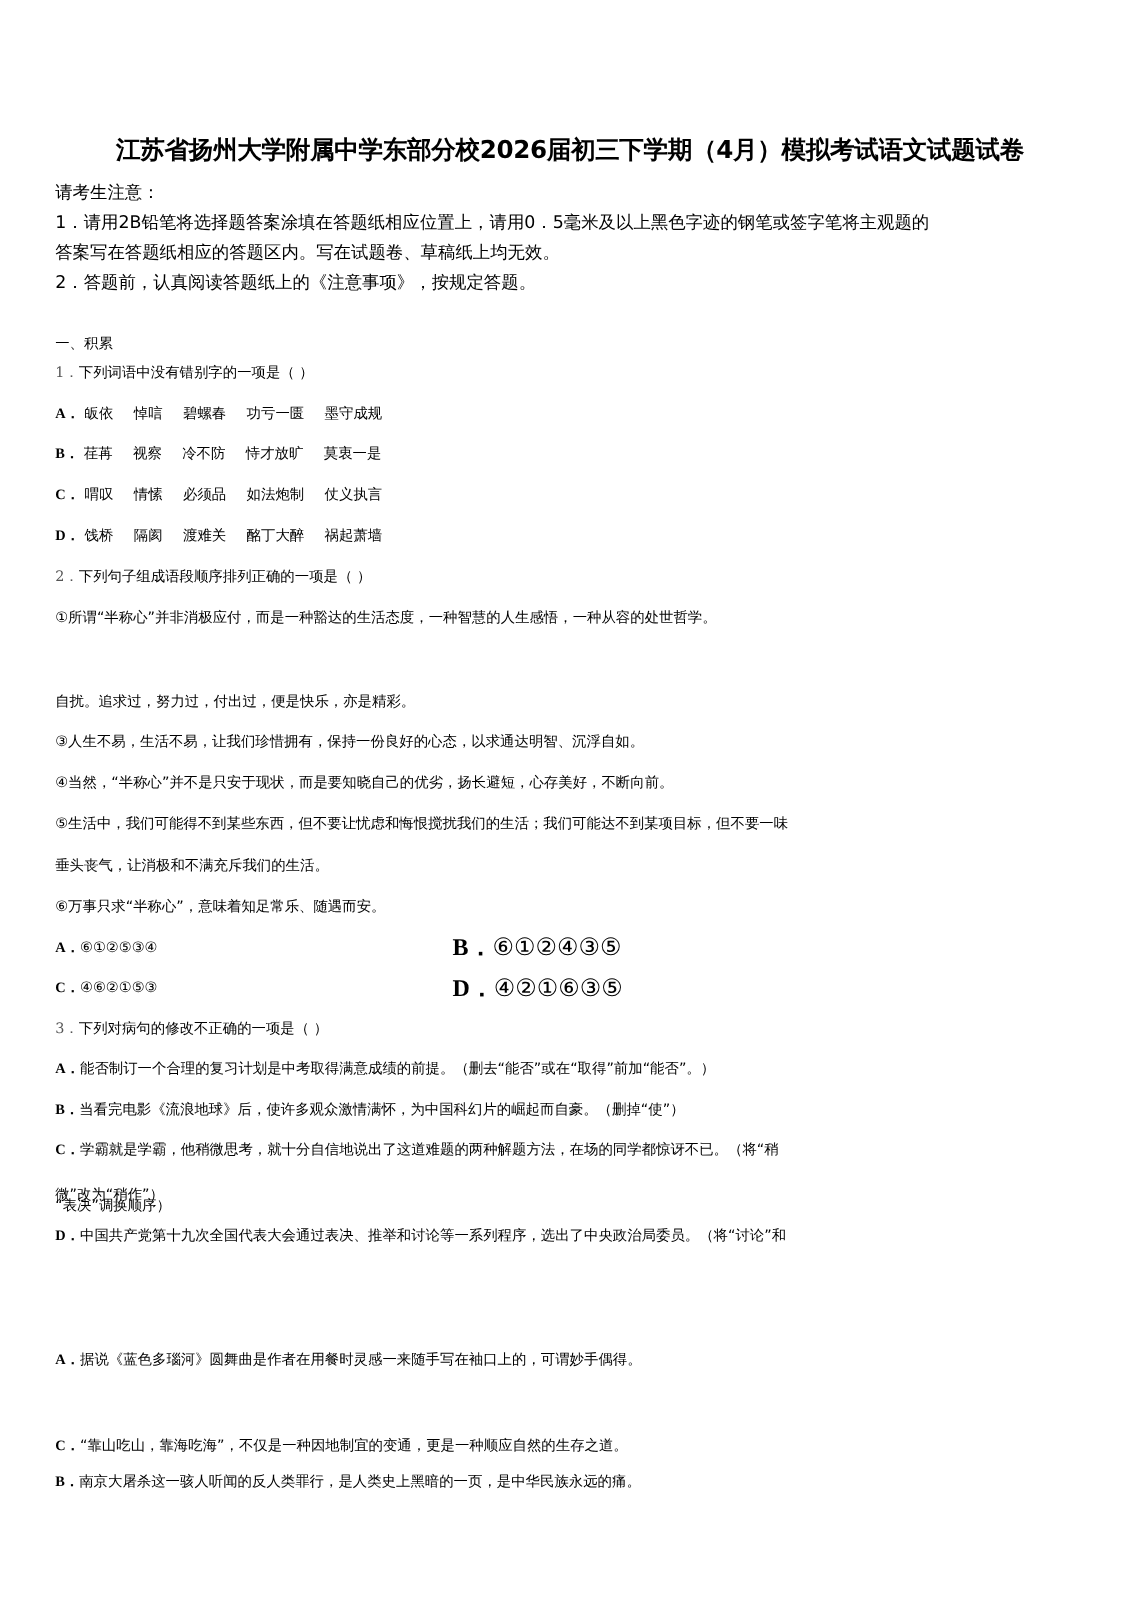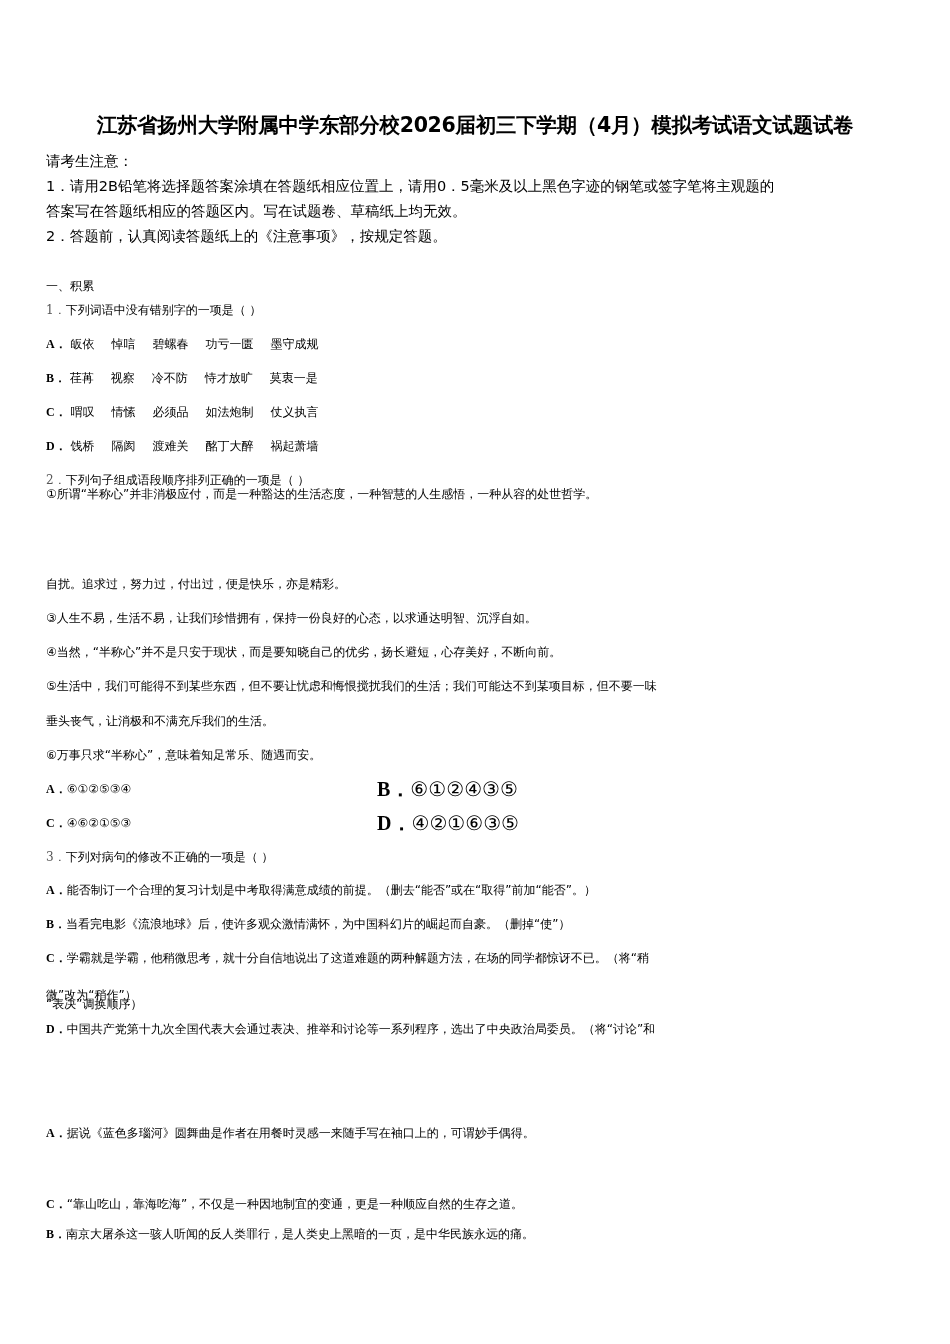--- a/index.html
+++ b/index.html
@@ -55,21 +55,21 @@
     <span class="w">喟叹</span><span class="w">情愫</span><span class="w">必须品</span><span class="w">如法炮制</span><span class="w">仗义执言</span>
   </div>
   <div class="line words" style="top:436px">
     <span class="opt-label">D．</span>
     <span class="w">饯桥</span><span class="w">隔阂</span><span class="w">渡难关</span><span class="w">酩丁大醉</span><span class="w">祸起萧墙</span>
   </div>
 
   <div class="line sans" style="top:470px">
     <span class="qnum">2．</span><span>下列句子组成语段顺序排列正确的一项是（      ）</span>
   </div>
-  <div class="line sans" style="top:484px">①所谓“半称心”并非消极应付，而是一种豁达的生活态度，一种智慧的人生感悟，一种从容的处世哲学。</div>
+  <div class="line sans" style="top:504px">①所谓“半称心”并非消极应付，而是一种豁达的生活态度，一种智慧的人生感悟，一种从容的处世哲学。</div>
   <div class="line sans" style="top:574px">自扰。追求过，努力过，付出过，便是快乐，亦是精彩。</div>
   <div class="line sans" style="top:608px">③人生不易，生活不易，让我们珍惜拥有，保持一份良好的心态，以求通达明智、沉浮自如。</div>
   <div class="line sans" style="top:642px">④当然，“半称心”并不是只安于现状，而是要知晓自己的优劣，扬长避短，心存美好，不断向前。</div>
   <div class="line sans" style="top:676px">⑤生活中，我们可能得不到某些东西，但不要让忧虑和悔恨搅扰我们的生活；我们可能达不到某项目标，但不要一味</div>
   <div class="line sans" style="top:711px">垂头丧气，让消极和不满充斥我们的生活。</div>
   <div class="line sans" style="top:745px">⑥万事只求“半称心”，意味着知足常乐、随遇而安。</div>
 
   <div class="line" style="top:779px">
     <span class="opt-label">A．</span><span>⑥①②⑤③④</span>
   </div>

